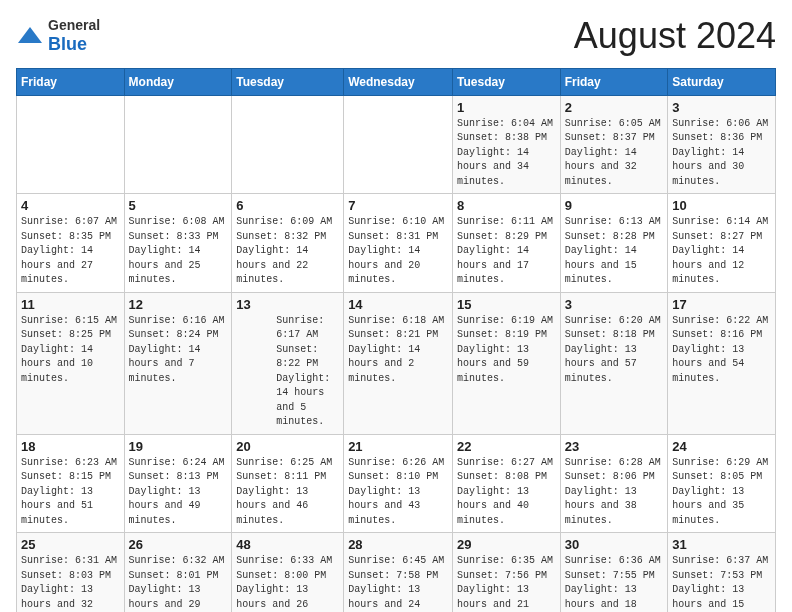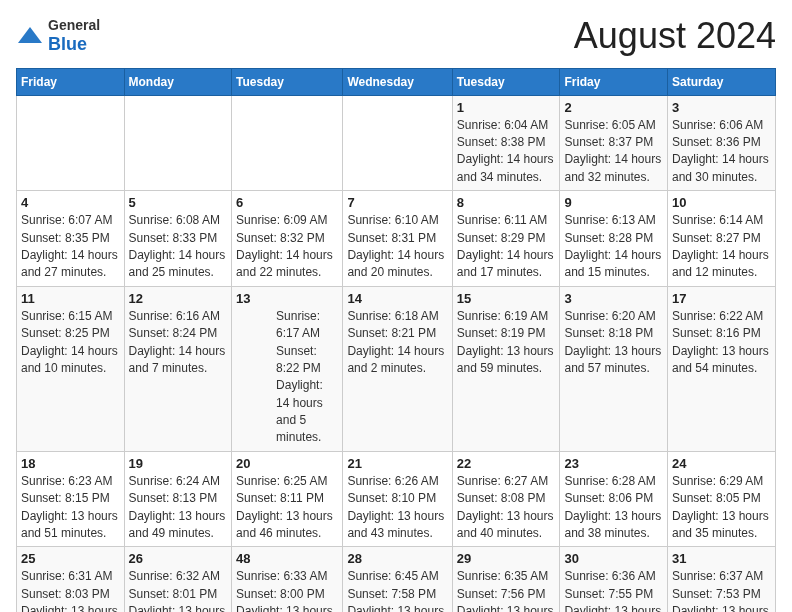--- a/index.html
+++ b/index.html
@@ -66,21 +66,22 @@
     .day-number {
       font-size: 13px;
       font-weight: bold;
       color: #222;
       display: block;
       margin-bottom: 2px;
     }
     .cell-text {
       color: #333;
       line-height: 1.45;
-      font-size: 12px;
+      font-size: 10px;
+      font-family: Liberation Mono, monospace;
     }
     .empty-cell {
       background: #fff !important;
     }
     .footer-note {
       margin-top: 8px;
       font-size: 11px;
       color: #555;
       display: flex;
       align-items: center;

